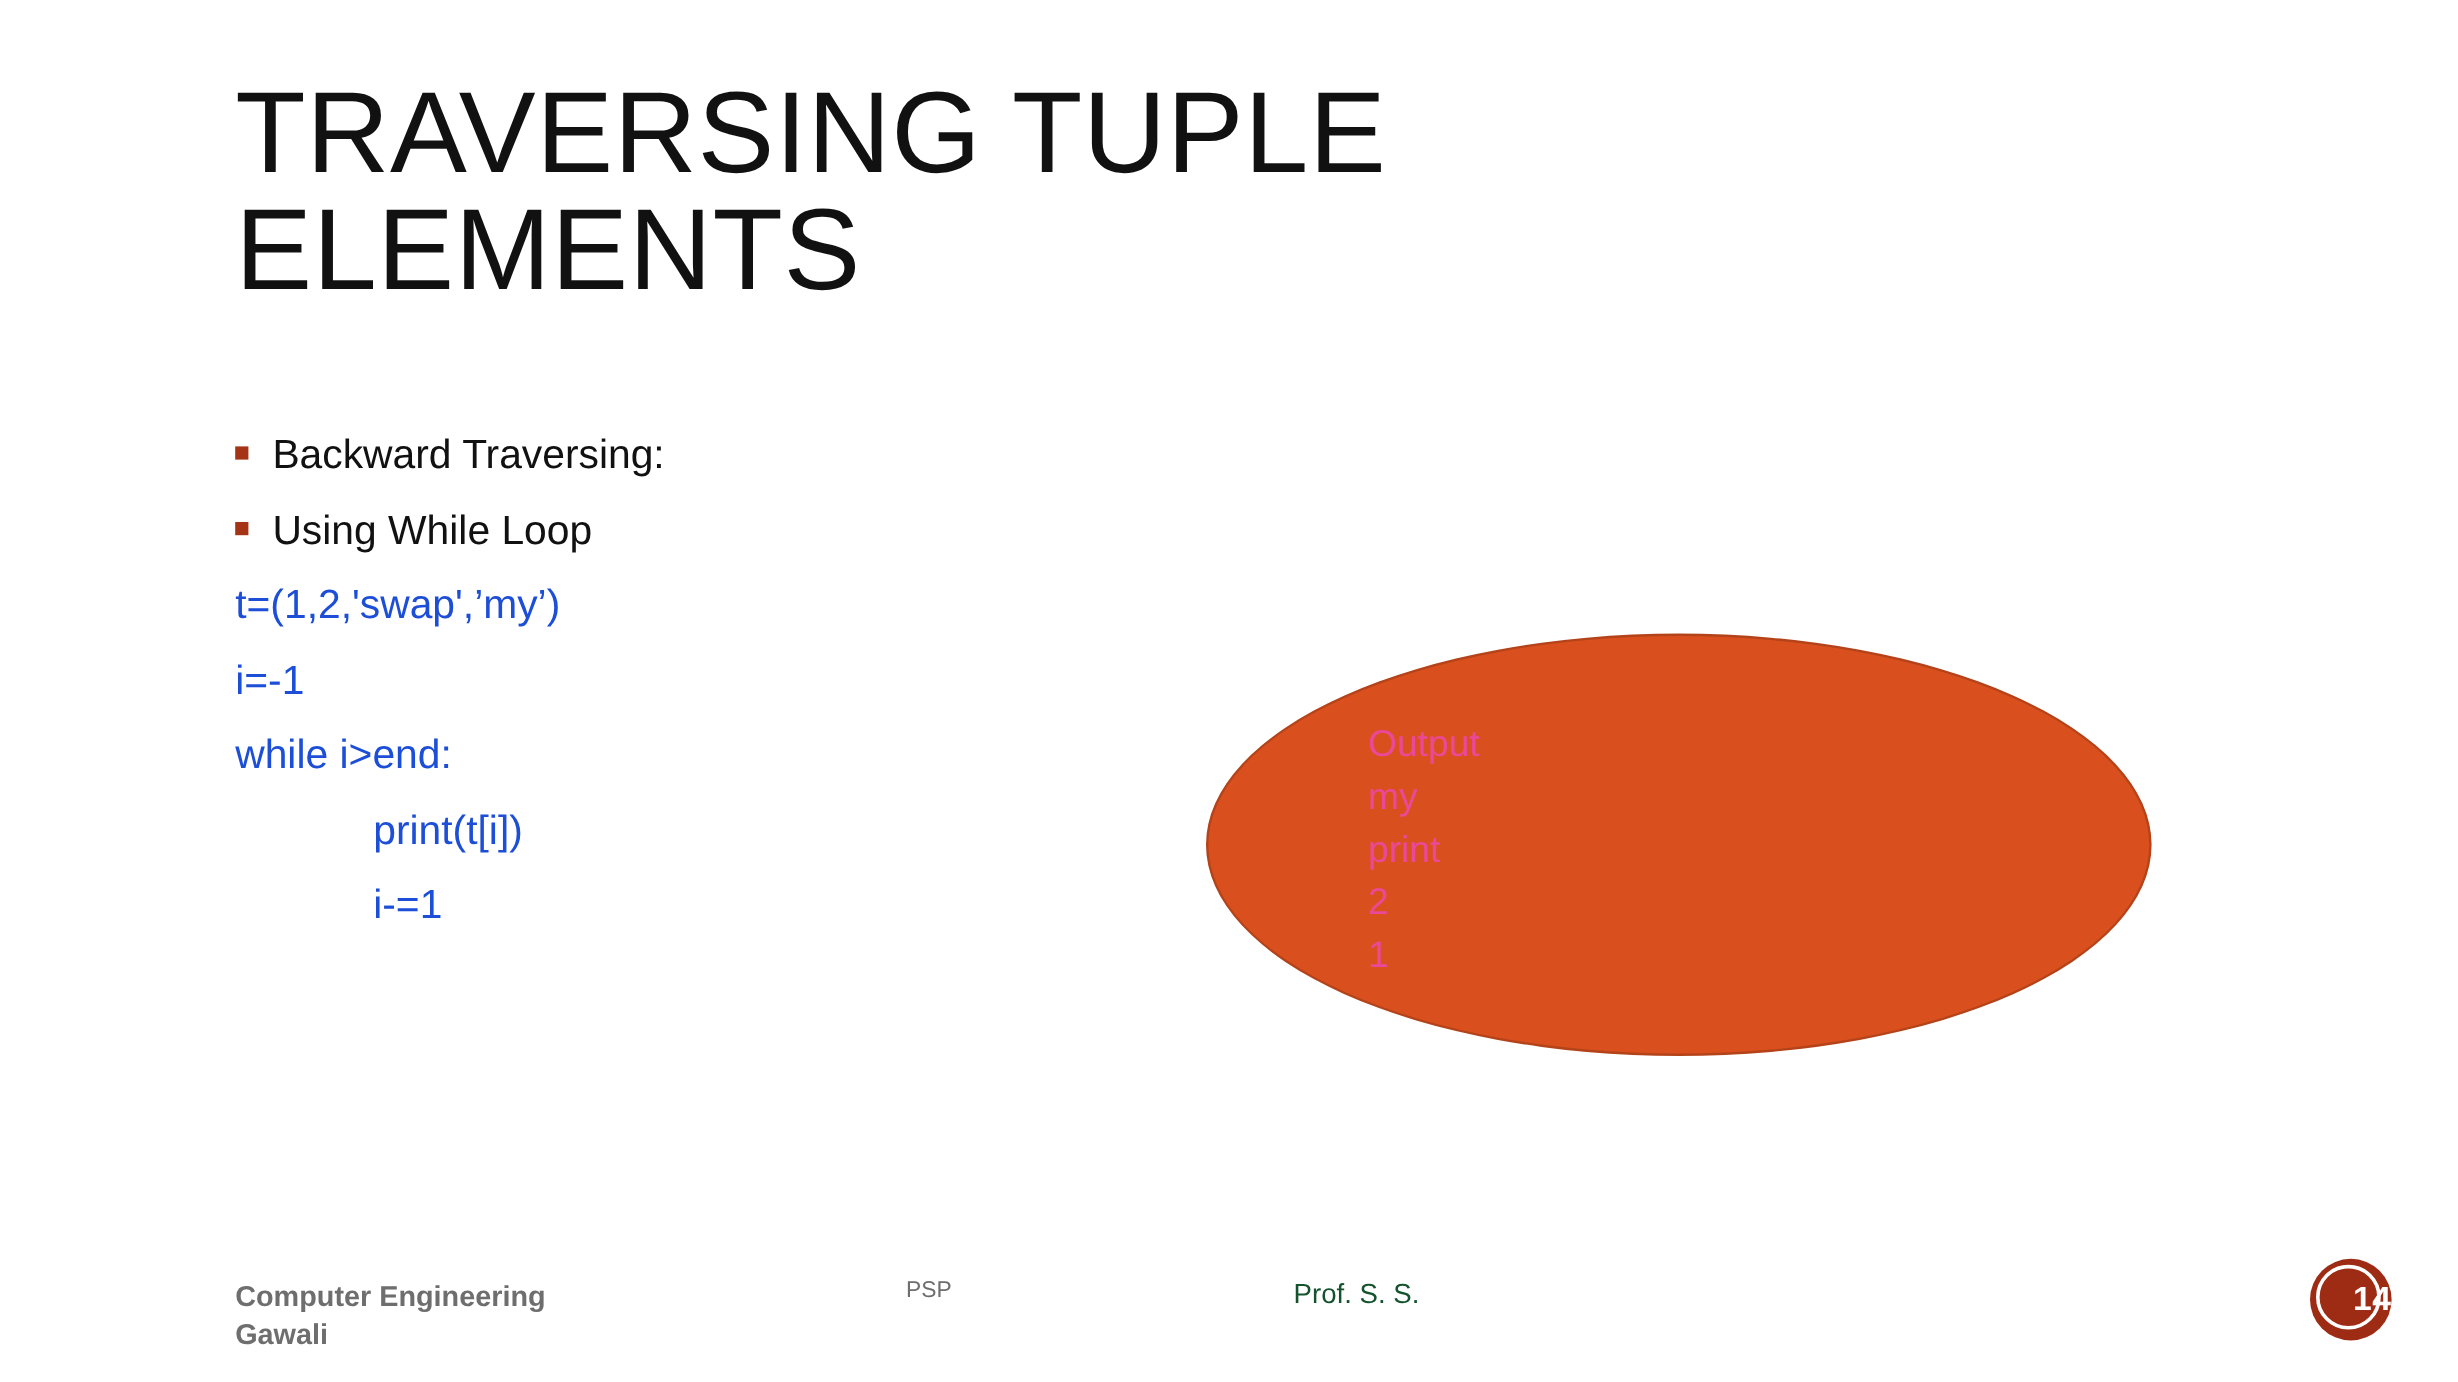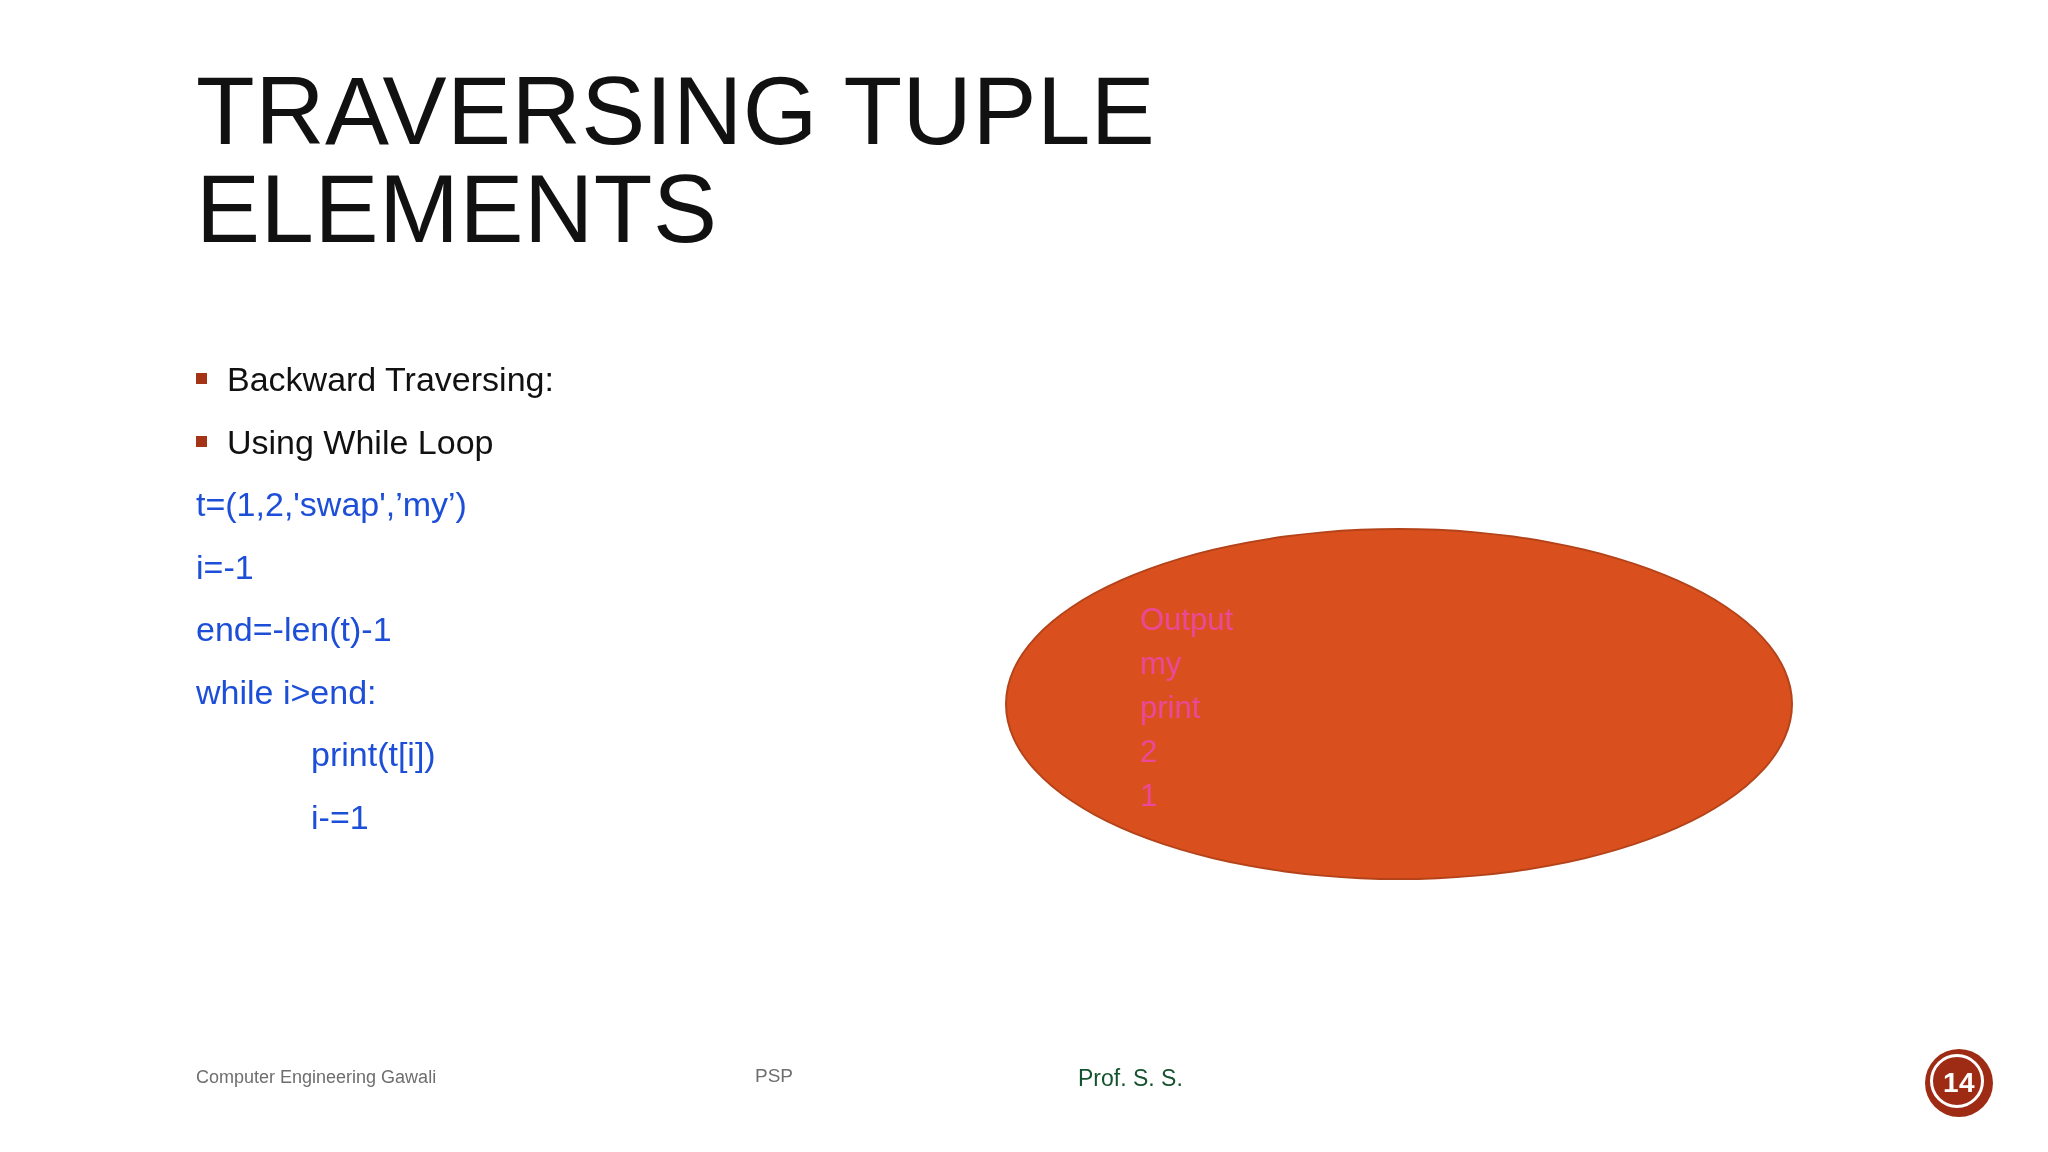--- a/index.html
+++ b/index.html
@@ -101,23 +101,24 @@
     color: #ec4899;
   }
   .callout-text div { white-space: pre; }
 
   
   .footer-left {
     position: absolute;
     left: 196px;
     top: 1065px;
     width: 280px;
-    font-size: 18px;
+    font-size: 24px;
     line-height: 1.35;
     color: #6E6E6E;
+    font-weight: bold;
   }
   .footer-center {
     position: absolute;
     left: 755px;
     top: 1065px;
     font-size: 19px;
     color: #6E6E6E;
   }
   .footer-right {
     position: absolute;
@@ -131,21 +132,21 @@
   .page-badge {
     position: absolute;
     left: 1925px;
     top: 1049px;
     width: 68px;
     height: 68px;
     border-radius: 50%;
     background: #9E2B14;
     display: flex;
     align-items: center;
-    justify-content: center;
+    justify-content: flex-end;
   }
   .page-badge::after {
     content: "";
     position: absolute;
     left: 5px; top: 5px;
     width: 54px; height: 54px;
     border: 3px solid #ffffff;
     border-radius: 50%;
     box-sizing: border-box;
   }
@@ -174,21 +175,20 @@
 
     <div class="bullet-line">
       <span class="bullet-mark"></span>
       <span class="bullet-text">Using While Loop</span>
     </div>
 
     <div class="code-line">t=(1,2,'swap',’my’)</div>
 
     <div class="code-line">i=-1</div>
 
-    <div class="code-line">end=-len(t)-1</div>
 
     <div class="code-line">while i&gt;end:</div>
 
     <div class="code-line indent">print(t[i])</div>
 
     <div class="code-line indent">i-=1</div>
   </div>
 
   <div class="callout-ellipse"></div>
   <div class="callout-text">

